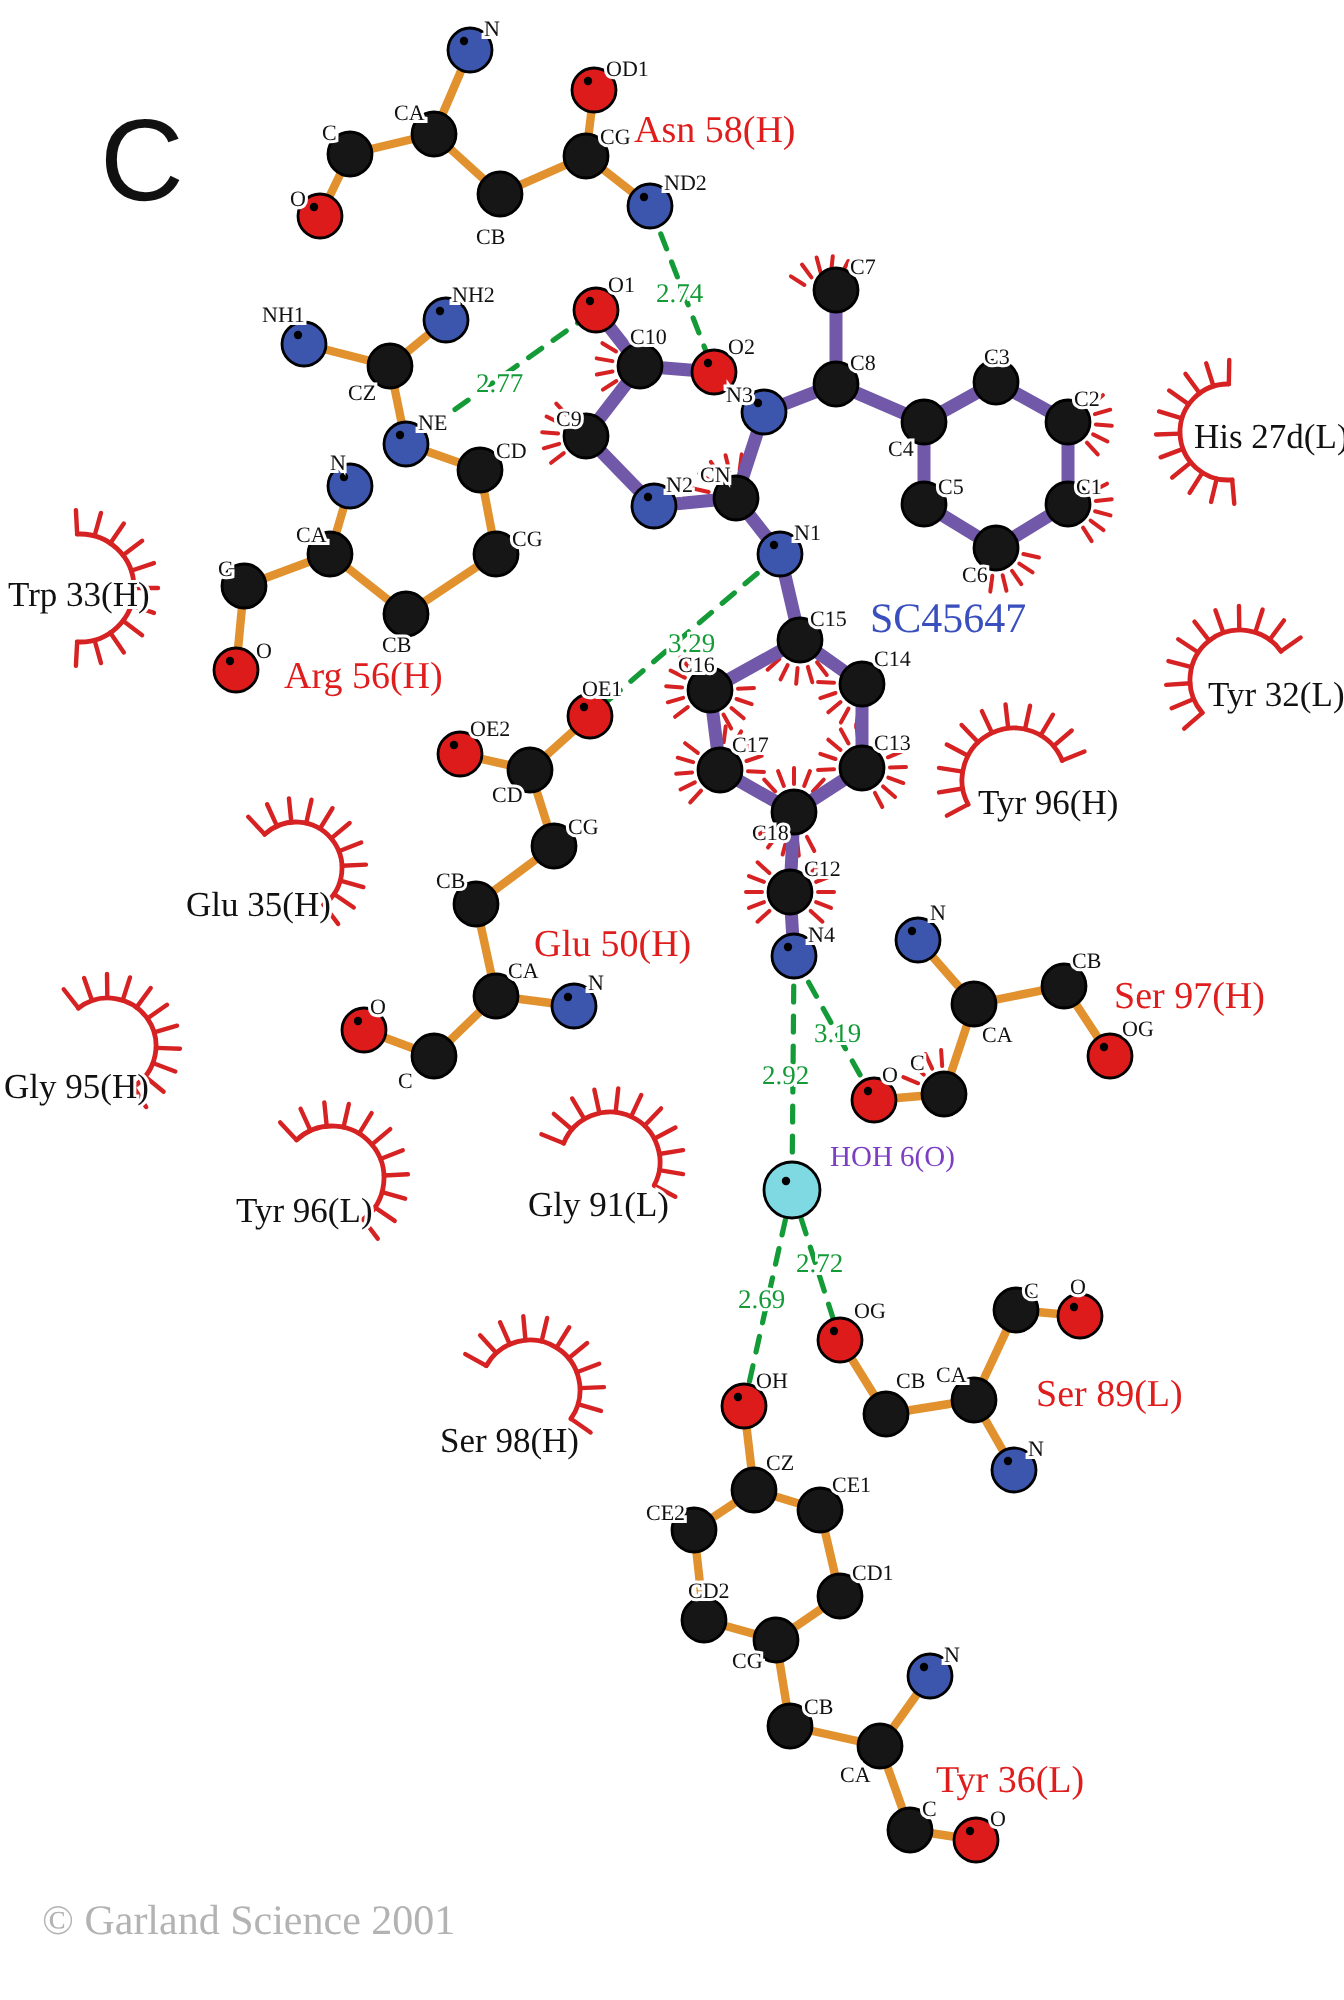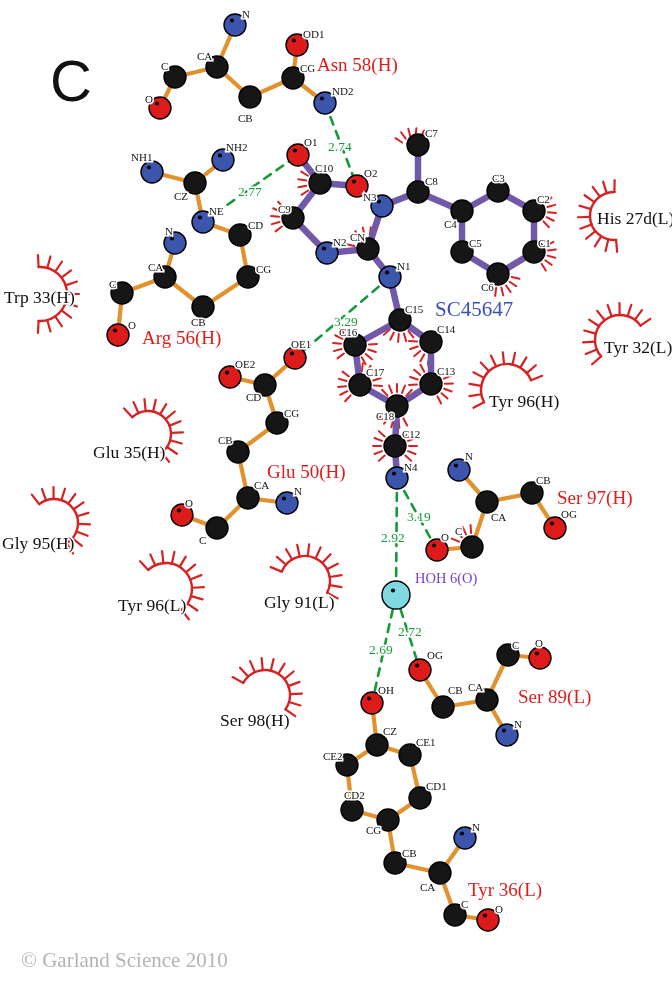--- a/index.html
+++ b/index.html
@@ -504,14 +504,14 @@
       <text x="317" y="71" font-size="19" fill="#e01d1d" font-family="&quot;Liberation Serif&quot;, serif" stroke="#ffffff" stroke-width="3" paint-order="stroke">Asn 58(H)</text>
       <text x="142" y="344" font-size="19" fill="#e01d1d" font-family="&quot;Liberation Serif&quot;, serif" stroke="#ffffff" stroke-width="3" paint-order="stroke">Arg 56(H)</text>
       <text x="267" y="478" font-size="19" fill="#e01d1d" font-family="&quot;Liberation Serif&quot;, serif" stroke="#ffffff" stroke-width="3" paint-order="stroke">Glu 50(H)</text>
       <text x="557" y="504" font-size="19" fill="#e01d1d" font-family="&quot;Liberation Serif&quot;, serif" stroke="#ffffff" stroke-width="3" paint-order="stroke">Ser 97(H)</text>
       <text x="518" y="703" font-size="19" fill="#e01d1d" font-family="&quot;Liberation Serif&quot;, serif" stroke="#ffffff" stroke-width="3" paint-order="stroke">Ser 89(L)</text>
       <text x="468" y="896" font-size="19" fill="#e01d1d" font-family="&quot;Liberation Serif&quot;, serif" stroke="#ffffff" stroke-width="3" paint-order="stroke">Tyr 36(L)</text>
       <text x="435" y="316" font-size="21" fill="#3a4fbe" font-family="&quot;Liberation Serif&quot;, serif" stroke="#ffffff" stroke-width="3" paint-order="stroke">SC45647</text>
       <text x="415" y="583" font-size="14.5" fill="#7c3ec3" font-family="&quot;Liberation Serif&quot;, serif" stroke="#ffffff" stroke-width="3" paint-order="stroke">HOH 6(O)</text>
     </svg>
   <div id="panel-letter">C</div>
-  <div id="copyright">© Garland Science 2010</div>
+  <div id="copyright">© Garland Science 2001</div>
 </div>
 
 </body></html>

